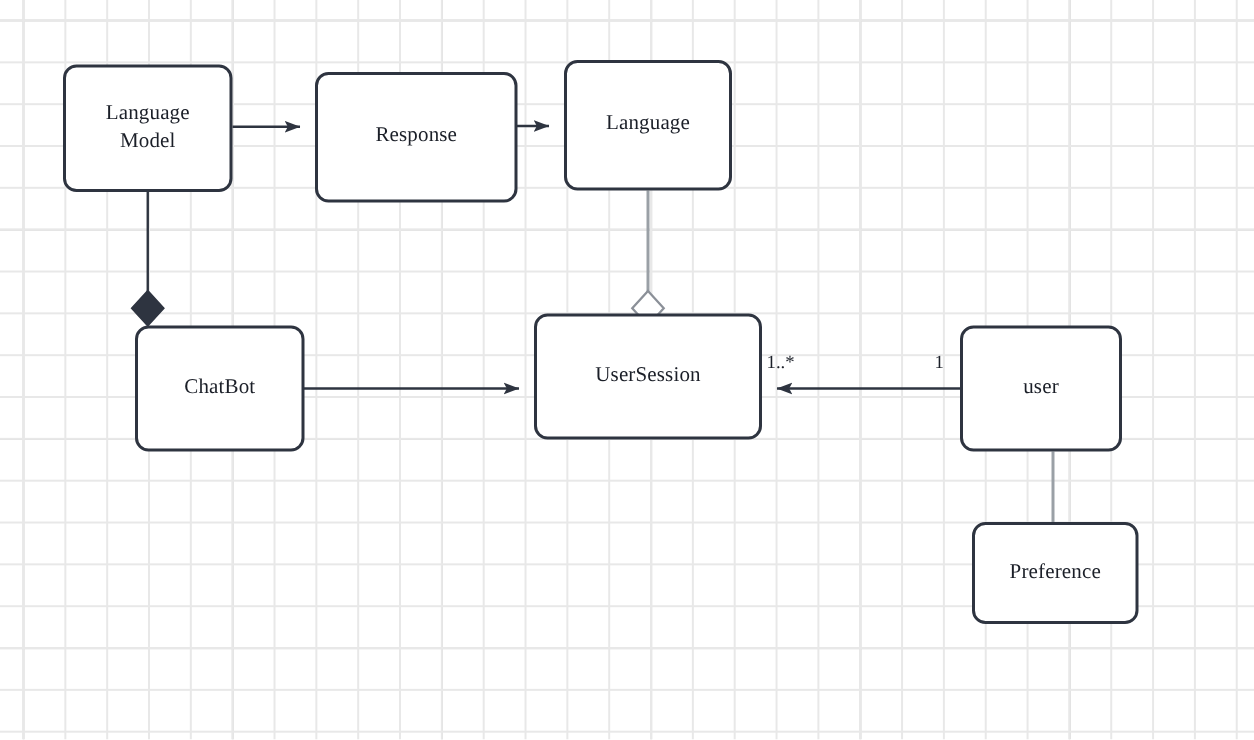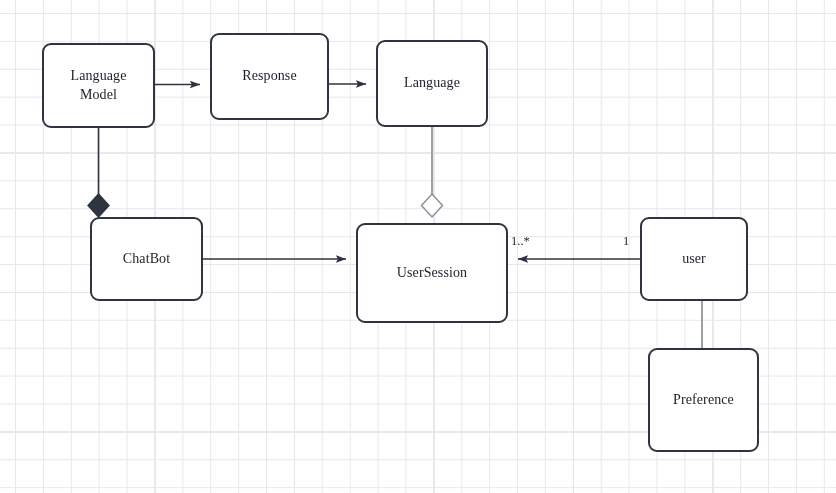--- a/index.html
+++ b/index.html
@@ -108,41 +108,41 @@
     <g>
       <line x1="702" y1="301" x2="702" y2="348" stroke="#9aa0a6" stroke-width="2"></line>
     </g>
   </svg>
 
   <div class="node" style="left:42px;  top:43px;  width:113px; height:85px;">
     <span class="node-label">Language
 Model</span>
   </div>
 
-  <div class="node" style="left:210px; top:33px;  width:119px; height:87px;">
+  <div class="node" style="left:210px; top:48px;  width:135px; height:87px;">
     <span class="node-label">Response</span>
   </div>
 
   <div class="node" style="left:376px; top:40px;  width:112px; height:87px;">
     <span class="node-label">Language</span>
   </div>
 
   <div class="node" style="left:42px;  top:217px; width:113px; height:84px;margin-left:48px;">
     <span class="node-label">ChatBot</span>
   </div>
 
-  <div class="node" style="left:356px; top:223px; width:152px; height:100px;">
+  <div class="node" style="left:356px; top:209px; width:152px; height:84px;">
     <span class="node-label">UserSession</span>
   </div>
 
   <div class="node" style="left:640px; top:217px; width:108px; height:84px;">
     <span class="node-label">user</span>
   </div>
 
-  <div class="node" style="left:648px; top:348px; width:111px; height:104px;">
+  <div class="node" style="left:648px; top:348px; width:111px; height:68px;">
     <span class="node-label">Preference</span>
   </div>
 
   <div class="mult" style="left:511px; top:234px;">1..*</div>
 
   <div class="mult" style="left:623px; top:234px;">1</div>
 
 </div>
 
 </body></html>

